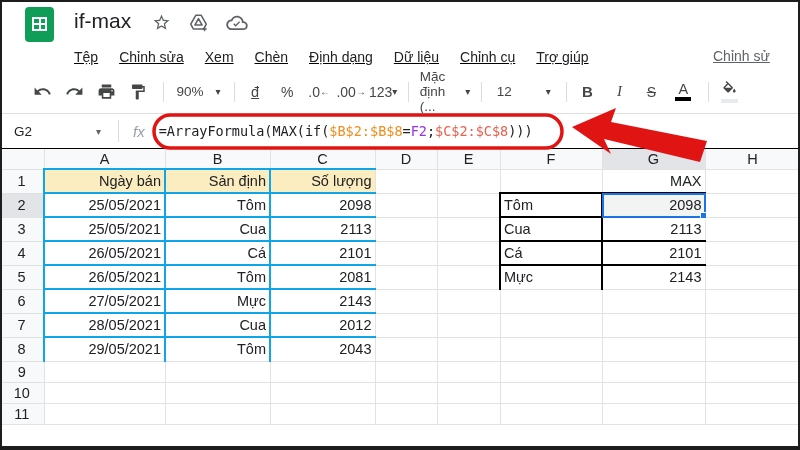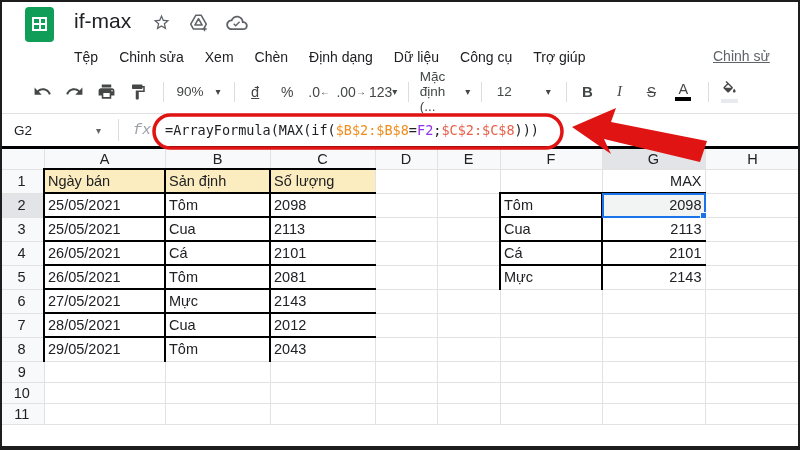--- a/index.html
+++ b/index.html
@@ -16,21 +16,21 @@
       linear-gradient(#fff,#fff) 0 6px/15px 2px no-repeat,
       linear-gradient(#fff,#fff) 0 12px/15px 2px no-repeat,
       linear-gradient(#fff,#fff) 0 0/2px 14px no-repeat,
       linear-gradient(#fff,#fff) 6.5px 0/2px 14px no-repeat,
       linear-gradient(#fff,#fff) 13px 0/2px 14px no-repeat; }
   .doc-title { position:absolute; left:74px; top:9px; font-size:21px; color:#202124; }
   .top-icons { position:absolute; left:152px; top:13px; display:flex; gap:17px; align-items:center; color:#5f6368; }
   .top-icons svg { display:block; }
 
   
-  .menubar { position:absolute; top:45px; left:74px; height:24px; display:flex; gap:21px; align-items:center; }
+  .menubar { position:absolute; top:45px; left:74px; height:24px; display:flex; gap:21px; align-items:center;text-decoration:underline; }
   .menu-item { font-size:14px; color:#202124; white-space:nowrap; cursor:pointer; }
   .last-edit { position:absolute; top:48px; left:713px; width:90px; font-size:14px; color:#5f6368; text-decoration:underline; white-space:nowrap; overflow:hidden; cursor:pointer; }
 
   
   .toolbar { position:absolute; top:70px; left:0; width:748px; height:43px; display:flex; align-items:center; padding-left:28px; color:#444746; }
   .tbtn { display:flex; align-items:center; justify-content:center; height:28px; min-width:28px; margin-right:4px; border-radius:4px; cursor:pointer; font-size:14px; }
   .tsep { width:1px; height:20px; background:#dadce0; margin:0 7px; }
   .zoom-box { display:flex; align-items:center; gap:12px; padding:0 6px; font-size:13.5px; cursor:pointer; }
   .caret { font-size:10px; color:#444746; }
   .currency-d { text-decoration:underline; font-size:14.5px; }
@@ -39,38 +39,38 @@
   .size-box { display:flex; align-items:center; gap:34px; padding:0 8px; font-size:13.5px; cursor:pointer; }
   .b-bold { font-weight:bold; font-size:15px; }
   .b-italic { font-style:italic; font-family:"Liberation Serif", serif; font-size:15px; }
   .b-strike { text-decoration:line-through; font-size:14px; }
   .b-color { font-size:14.5px; line-height:1; text-align:center; }
   .b-color .bar { display:block; width:16px; height:4px; background:#000; margin-top:1px; }
   .b-fill { position:relative; }
   .b-fill .bar { display:block; width:17px; height:4px; background:#e8eaed; margin-top:0; }
 
   
-  .fbar { position:absolute; top:113px; left:0; width:800px; height:36px; background:#fff; border-top:1px solid #e0e0e0; border-bottom:3px solid #000000; display:flex; align-items:center; }
+  .fbar { position:absolute; top:113px; left:0; width:800px; height:36px; background:#fff; border-top:1px solid #e0e0e0; border-bottom:1px solid #000000; display:flex; align-items:center; }
   .namebox { width:96px; padding-left:14px; font-size:13.5px; color:#202124; cursor:pointer; }
   .namebox-caret { width:20px; font-size:10px; color:#5f6368; cursor:pointer; }
   .fdiv { width:1px; height:22px; background:#dadce0; margin:0 6px 0 2px; }
-  .fx { font-style:italic; font-family:Liberation Mono, monospace; color:#9aa0a6; font-size:15px; margin:0 14px 0 8px; }
+  .fx { font-style:italic; font-family:Liberation Sans, sans-serif; color:#9aa0a6; font-size:15px; margin:0 14px 0 8px; }
   .formula-text { font-family:"DejaVu Sans Mono","Liberation Mono", monospace; font-size:13.5px; color:#202124; white-space:nowrap; }
 
   
   .gridwrap { position:absolute; top:149px; left:0; width:800px; }
   table.sheet { border-collapse:collapse; table-layout:fixed; width:800px; }
   table.sheet td { border-right:1px solid #e2e2e2; border-bottom:1px solid #e2e2e2; font-size:14.5px; color:#202124; overflow:hidden; white-space:nowrap; vertical-align:middle; padding:0 3px; cursor:cell; }
   tr.hrow { height:20px; } tr.r24 { height:24px; } tr.r21 { height:21px; }
   td.colh { background:#f8f9fa; color:#5f6368; font-size:11px; text-align:center; border-right:1px solid #d9d9d9; border-bottom:1px solid #c3c3c3; cursor:pointer; }
   td.gut { background:#f8f9fa; color:#5f6368; font-size:11px; text-align:center; border-right:1px solid #c3c3c3; border-bottom:1px solid #d9d9d9; cursor:pointer; }
   td.corner { background:#f8f9fa; border-right:1px solid #c3c3c3; border-bottom:1px solid #c3c3c3; }
   td.hl { background:#e2e4e7; }
   td.yellow { background:#fcedc0; }
-  td.blk { border:2px solid #000000; text-align:left; }
+  td.blk { border:2px solid #0ea5e9; text-align:right; }
   td.fcell { border:2px solid #000; text-align:left; padding-left:6px; }
   td.gcell { border:2px solid #000; text-align:right; padding-right:4px; }
   td.maxcell { text-align:right; padding-left:6px; }
   td.selbg { background:#f2f3f3; }
   .sel-ring { position:absolute; left:602px; top:44px; width:104px; height:25px; border:2px solid #1a73e8; pointer-events:none; z-index:10; }
   .sel-handle { position:absolute; left:700px; top:63px; width:7px; height:7px; background:#1a73e8; border:1px solid #fff; z-index:11; cursor:crosshair; }
 
   .annot { position:absolute; inset:0; width:800px; height:450px; pointer-events:none; z-index:40; }
 </style>
 </head>
@@ -105,21 +105,21 @@
     </div>
   </div>
 
   <div class="menubar">
     <span class="menu-item">Tệp</span>
     <span class="menu-item">Chỉnh sửa</span>
     <span class="menu-item">Xem</span>
     <span class="menu-item">Chèn</span>
     <span class="menu-item">Định dạng</span>
     <span class="menu-item">Dữ liệu</span>
-    <span class="menu-item">Công cụ</span>
+    <span class="menu-item">Chỉnh cụ</span>
     <span class="menu-item">Trợ giúp</span>
   </div>
   <span class="last-edit">Chỉnh sử</span>
 
   <div class="toolbar">
     <span class="tbtn">
         <svg width="19" height="19" viewBox="0 0 24 24" fill="#444746">
           <path d="M12.5 8c-2.65 0-5.05.99-6.9 2.6L2 7v9h9l-3.62-3.62c1.39-1.16 3.16-1.88 5.12-1.88 3.54 0 6.55 2.31 7.6 5.5l2.37-.78C21.08 11.03 17.15 8 12.5 8z"></path>
         </svg>
       </span>

